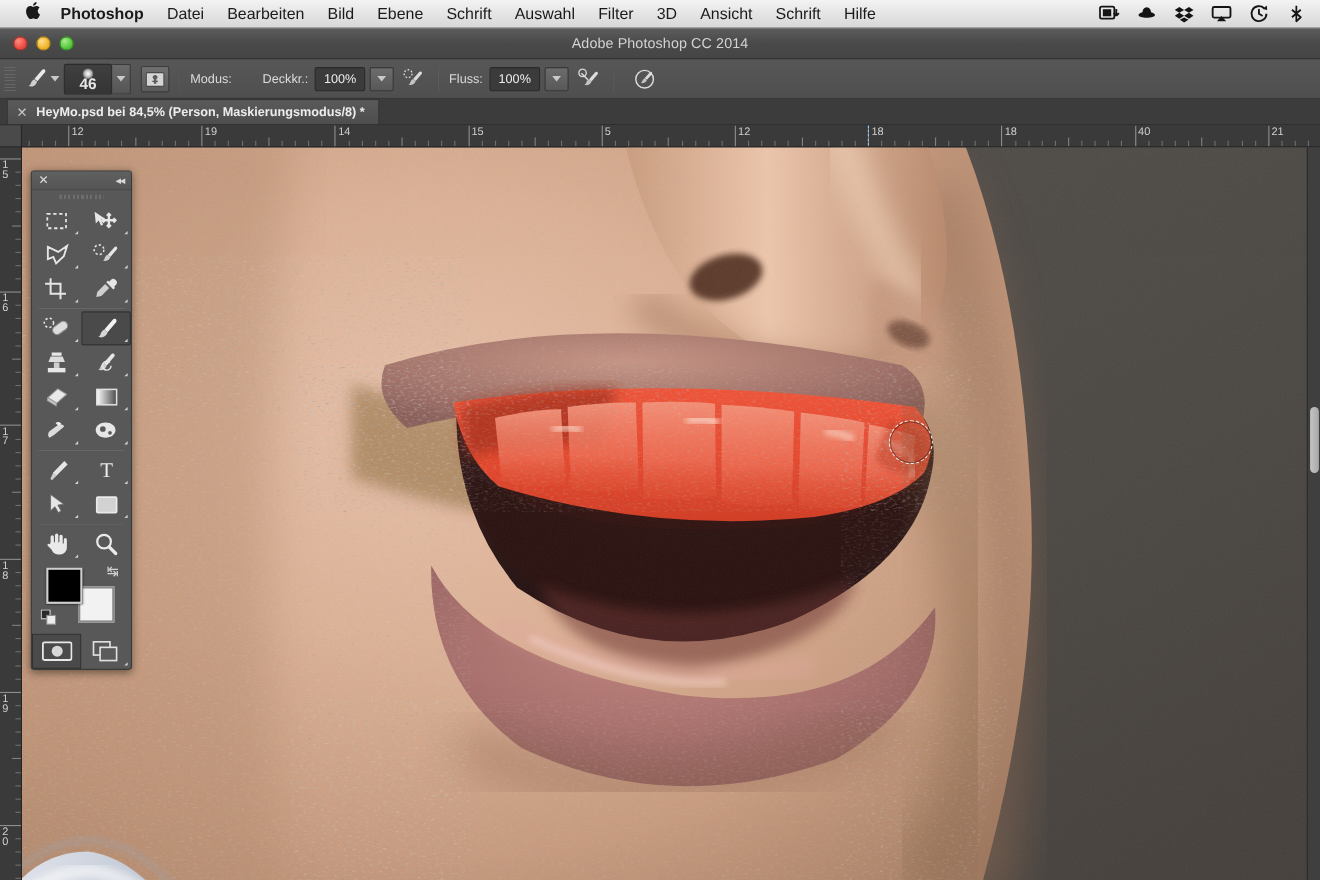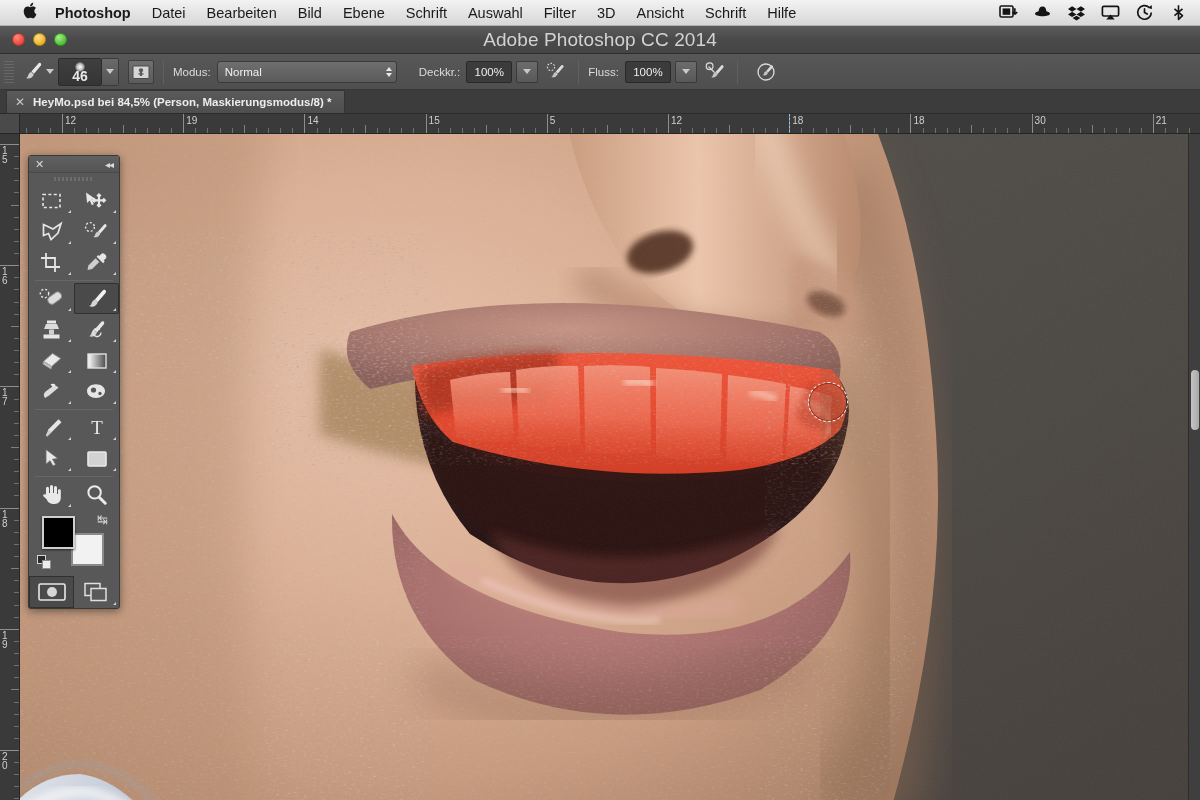--- a/index.html
+++ b/index.html
@@ -21,21 +21,21 @@
                   margin-right:12px; }
   .tray-ico{ width:19px; height:17px; position:relative; display:block; }
 
   
   #titlebar{
     position:absolute; left:0; top:26px; width:1200px; height:28px;
     background:linear-gradient(to bottom,#5c5c5c 0%,#4a4a4a 48%,#454545 100%);
     border-bottom:1px solid #2e2e2e;
     display:flex; align-items:center; justify-content:center;
   }
-  #titlebar .title{ font-size:19px; color:#d2d2d2; letter-spacing:.1px; }
+  #titlebar .title{ font-size:13px; color:#d2d2d2; letter-spacing:.1px; }
   .lights{ position:absolute; left:12px; top:7px; display:flex; gap:8px; }
   .light{ width:13px; height:13px; border-radius:50%; }
   .l-red{ background:radial-gradient(circle at 35% 30%,#ff8a80,#e8453c 70%); border:1px solid #b8352d; }
   .l-yel{ background:radial-gradient(circle at 35% 30%,#ffe08a,#eeb024 70%); border:1px solid #c08d18; }
   .l-grn{ background:radial-gradient(circle at 35% 30%,#a9eb8d,#4cc232 70%); border:1px solid #3a9926; }
 
   
   #optionsbar{
     position:absolute; left:0; top:54px; width:1200px; height:36px;
     background:linear-gradient(to bottom,#575757,#4f4f4f);
@@ -258,27 +258,20 @@
   <span class="panelbtn">
     <svg width="18" height="16" viewBox="0 0 18 16">
       <rect x="1" y="2" width="16" height="12.5" rx="1" fill="#d5d5d5" stroke="#4a4a4a"></rect>
       <path fill="#5a5a5a" d="M9 4.2c-1.3 0-2.2.9-2.2 2 0 .8.5 1.4 1.1 1.8v1.3H6.4v1.2h1.5v1.6h2.2v-1.6h1.5v-1.2h-1.5V8c.6-.4 1.1-1 1.1-1.8 0-1.1-.9-2-2.2-2z"></path>
     </svg>
   </span>
 
   <span class="ob-sep"></span>
 
   <span class="lbl">Modus:</span>
-  <span class="combo" style="width:180px">
-    <span>Normal</span>
-    <span class="stepper">
-      <span class="stp-up"></span>
-        <span class="stp-dn"></span>
-    </span>
-  </span>
 
   <span style="width:22px"></span>
 
   <span class="lbl">Deckkr.:</span>
   <span class="numfield">100%</span>
   <span class="minibtn">
     <span class="tri-down"></span>
   </span>
   <span class="flatico">
     <svg width="22" height="20" viewBox="0 0 22 20">
@@ -406,21 +399,21 @@
     <div class="hminor" style="left: 922.52px;"></div>
     <div class="hminor" style="left: 934.64px;"></div>
     <div class="hminor" style="left: 946.76px;"></div>
     <div class="hminor" style="left: 958.88px;"></div>
     <div class="hmid" style="left: 971px;"></div>
     <div class="hminor" style="left: 983.12px;"></div>
     <div class="hminor" style="left: 995.24px;"></div>
     <div class="hminor" style="left: 1007.36px;"></div>
     <div class="hminor" style="left: 1019.48px;"></div>
     <div class="hmajor" style="left: 1031.6px;"></div>
-    <div class="hnum" style="left: 1032.6px;">30</div>
+    <div class="hnum" style="left: 1032.6px;">40</div>
     <div class="hminor" style="left: 1043.72px;"></div>
     <div class="hminor" style="left: 1055.84px;"></div>
     <div class="hminor" style="left: 1067.96px;"></div>
     <div class="hminor" style="left: 1080.08px;"></div>
     <div class="hmid" style="left: 1092.2px;"></div>
     <div class="hminor" style="left: 1104.32px;"></div>
     <div class="hminor" style="left: 1116.44px;"></div>
     <div class="hminor" style="left: 1128.56px;"></div>
     <div class="hminor" style="left: 1140.68px;"></div>
     <div class="hmajor" style="left: 1152.8px;"></div>

